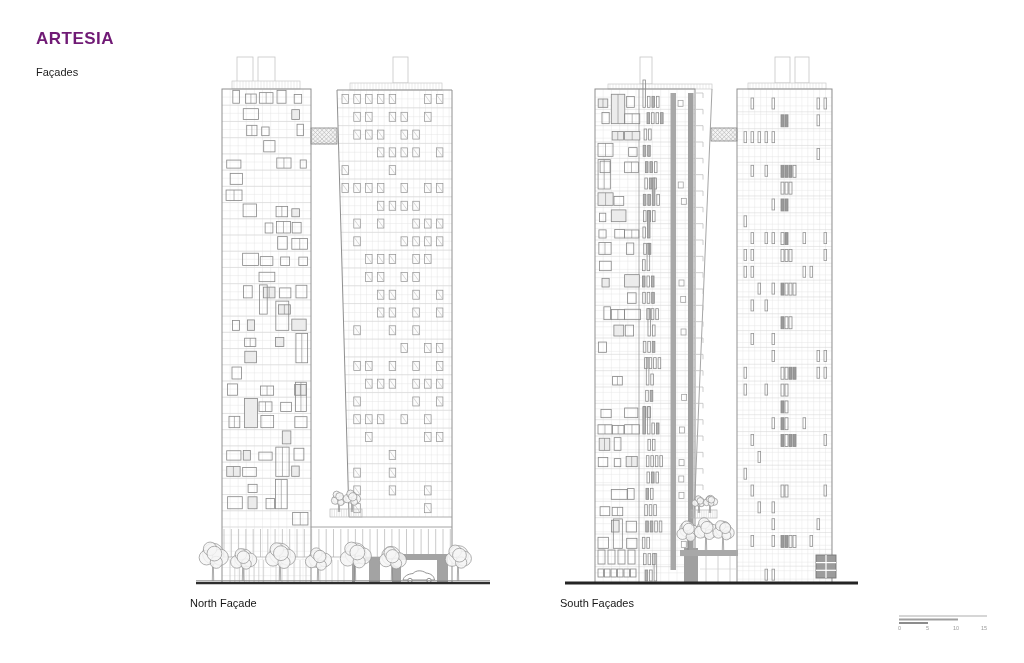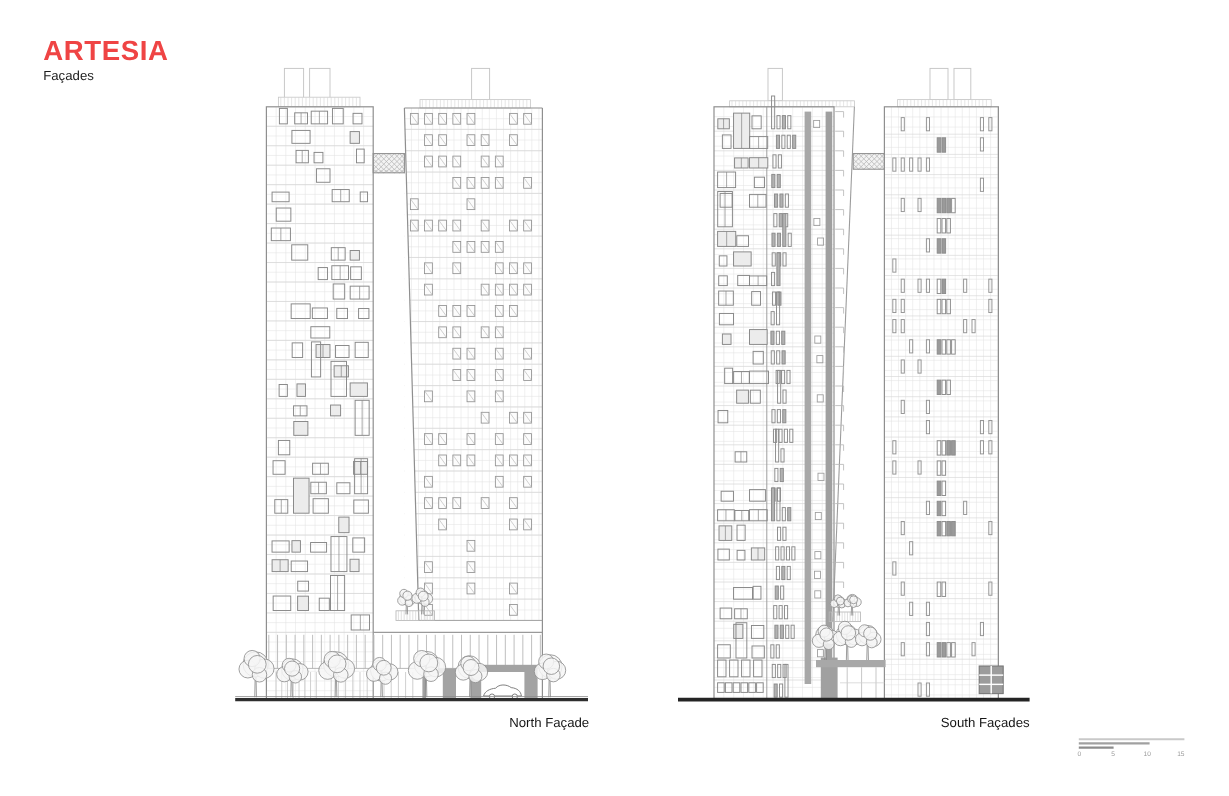--- a/index.html
+++ b/index.html
@@ -2,26 +2,26 @@
 <html><head>
 <meta charset="utf-8">
 <style>
   html,body{margin:0;padding:0}
   body{
     width:1024px;height:663px;position:relative;overflow:hidden;
     background:#ffffff;
     font-family:"Liberation Sans", sans-serif;
   }
   .title-block{position:absolute;left:36px;top:30px}
-  .title{font-size:23px;font-weight:bold;color:#ef4444;letter-spacing:0.5px;line-height:1.05}
-  .subtitle{font-size:11px;color:#1c1c1c;margin-top:4px}
+  .title{font-size:17px;font-weight:bold;color:#701a75;letter-spacing:0.5px;line-height:1.05}
+  .subtitle{font-size:11px;color:#1c1c1c;margin-top:18px}
   .drawing{position:absolute;top:50px;width:310px;height:545px}
   #drawing-north{left:190px}
   #drawing-south{left:560px}
-  .caption{position:absolute;top:597px;font-size:11px;color:#161616;text-align:right}
+  .caption{position:absolute;top:597px;font-size:11px;color:#161616;text-align:left}
   #caption-north{left:190px;width:301px}
   #caption-south{left:560px;width:298px}
   .scalebar{position:absolute;left:897px;top:612px;width:96px;height:24px}
 </style>
 </head>
 <body>
 
 <div class="title-block">
   <div class="title">ARTESIA</div>
   <div class="subtitle">Façades</div>

